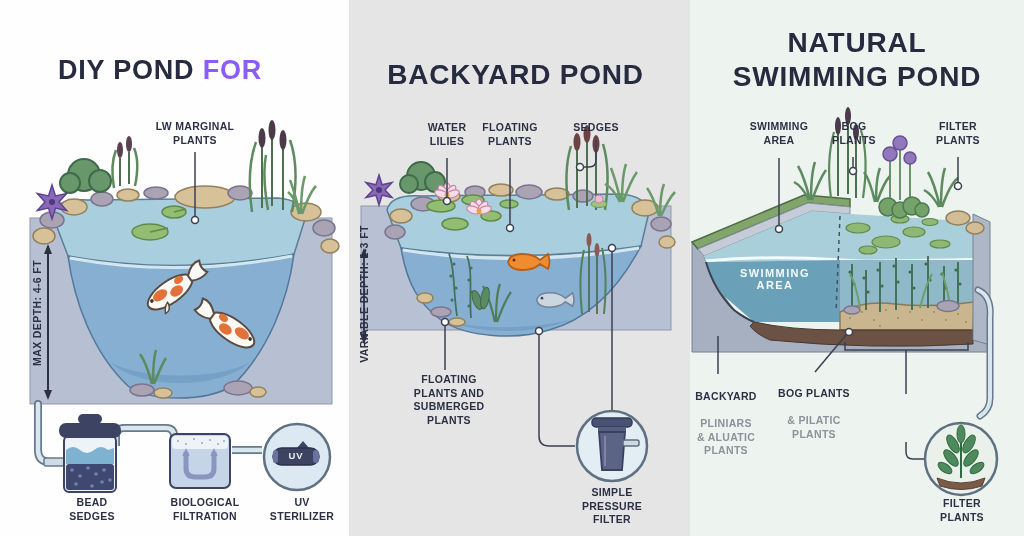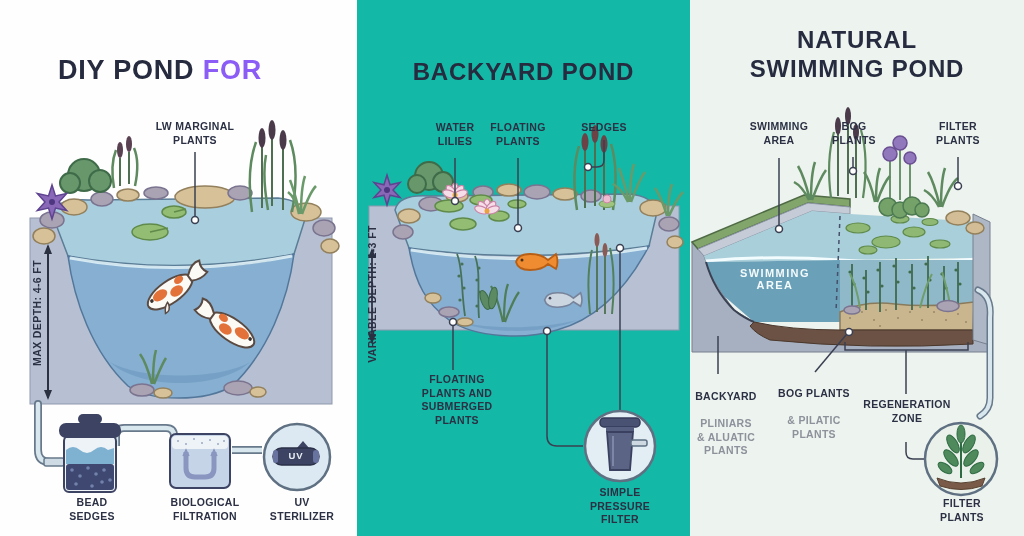--- a/index.html
+++ b/index.html
@@ -1,29 +1,29 @@
 <!DOCTYPE html>
 <html><head>
 <meta charset="utf-8">
 <style>
   html,body{margin:0;padding:0;background:#fff;}
   .stage{position:relative;width:1024px;height:536px;background:#ffffff;overflow:hidden;
          font-family:"Liberation Sans",sans-serif;}
   .panel{position:absolute;top:0;height:536px;}
   #p1{left:0;width:357px;background:#fefefe;}
-  #p2{left:357px;width:361px;background:#14b8a6;}
+  #p2{left:349px;width:361px;background:#e5e5e5;}
   #p3{left:690px;width:334px;background:#edf3ee;}
   svg.art{position:absolute;left:0;top:0;}
   .lbl{position:absolute;font-size:10.5px;font-weight:700;color:#2b3044;letter-spacing:.3px;
        line-height:1.3;text-align:center;white-space:pre-line;}
   .sub{color:#8d919b;}
   .title{position:absolute;color:#262b3f;font-weight:800;letter-spacing:.8px;text-align:center;
          white-space:pre-line;line-height:1.2;}
   .t27{font-size:27px;}
-  .t24{font-size:24px;}
+  .t24{font-size:28px;}
   .light{font-weight:600;color:#8b5cf6;}
   .depth{position:absolute;font-size:10.5px;font-weight:800;color:#2b3044;letter-spacing:.4px;
          text-align:center;white-space:nowrap;transform:rotate(-90deg);}
   .waterlabel{position:absolute;color:#f3fafc;font-weight:700;font-size:11px;letter-spacing:1.4px;
               text-align:center;white-space:pre-line;}
   .badge{position:absolute;color:#e9edf5;font-weight:800;font-size:9.5px;letter-spacing:1px;text-align:center;}
 </style>
 </head>
 <body>
 
@@ -448,19 +448,17 @@
       <div>BACKYARD</div>
       <div class="sub">PLINIARS
 &amp; ALUATIC
 PLANTS</div>
     </div>
     <div class="lbl" style="left:78px;top:373px;width:92px;">
       <div>BOG PLANTS</div>
       <div class="sub">&amp; PILATIC
 PLANTS</div>
     </div>
-    <div class="lbl" style="left:162px;top:398px;width:110px;">REGENERATION
-ZONE</div>
     <div class="lbl" style="left:238px;top:497px;width:68px;">FILTER
 PLANTS</div>
   </div>
 
 </div>
 
 </body></html>

